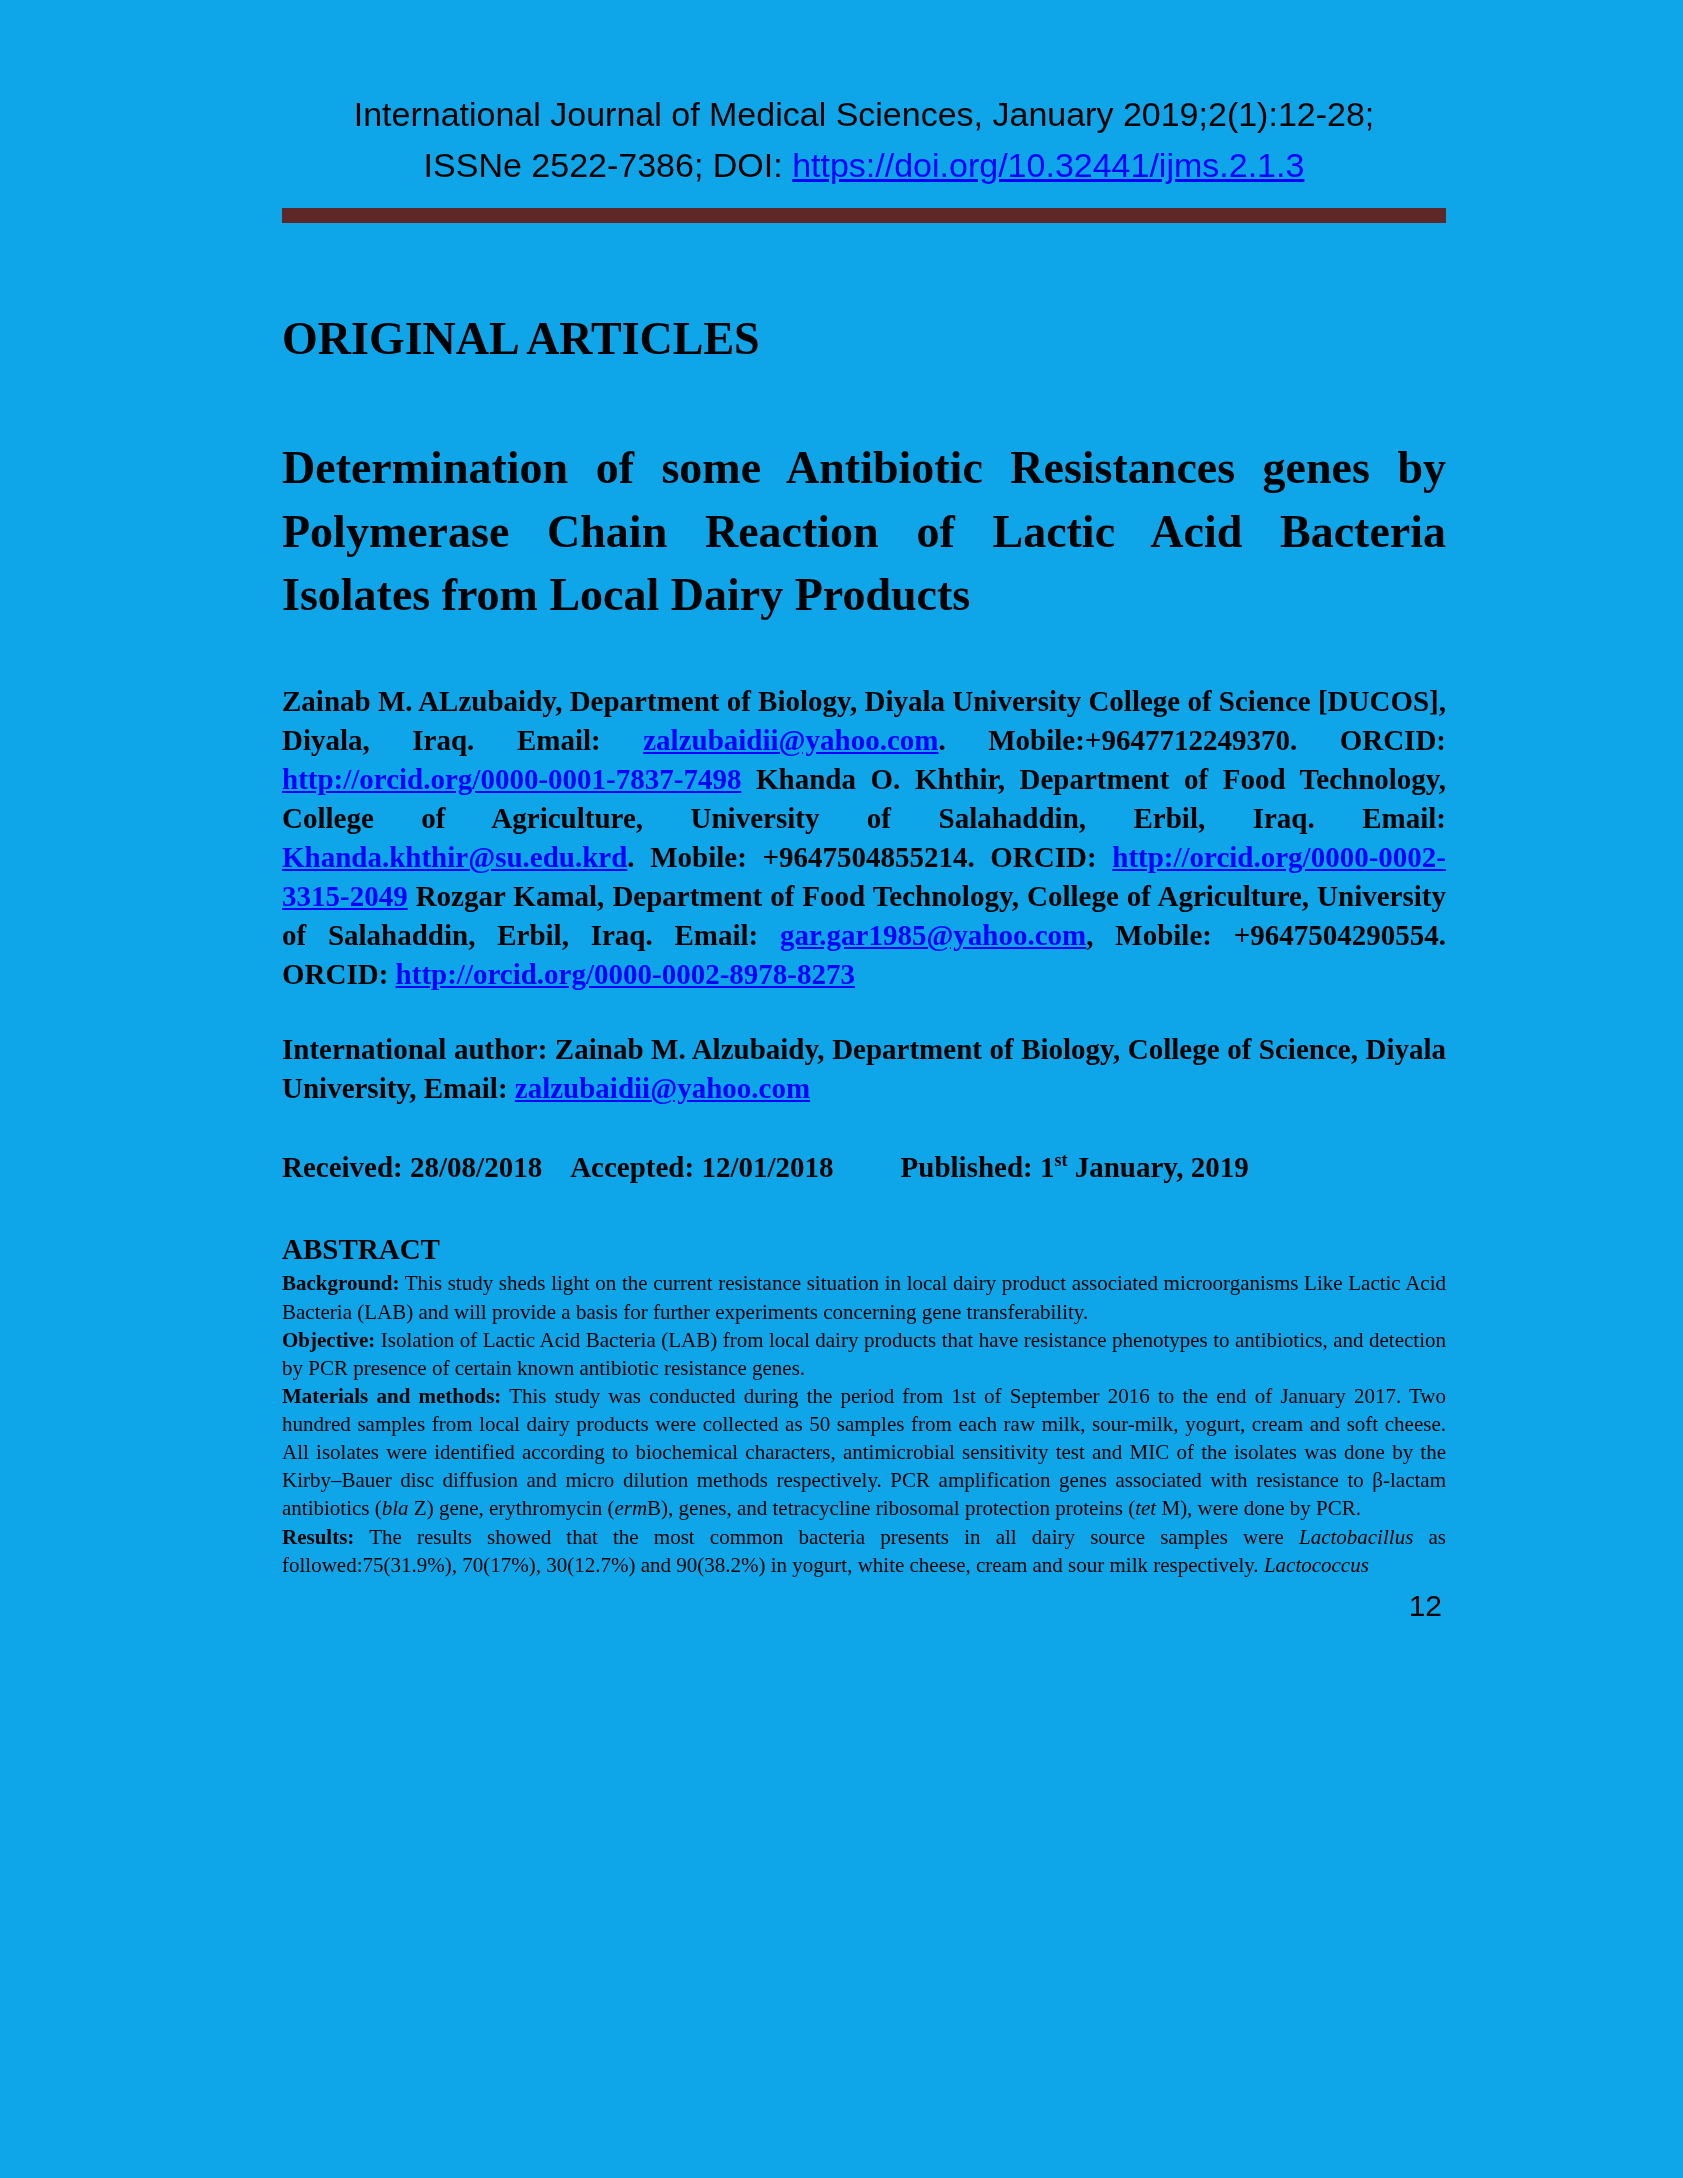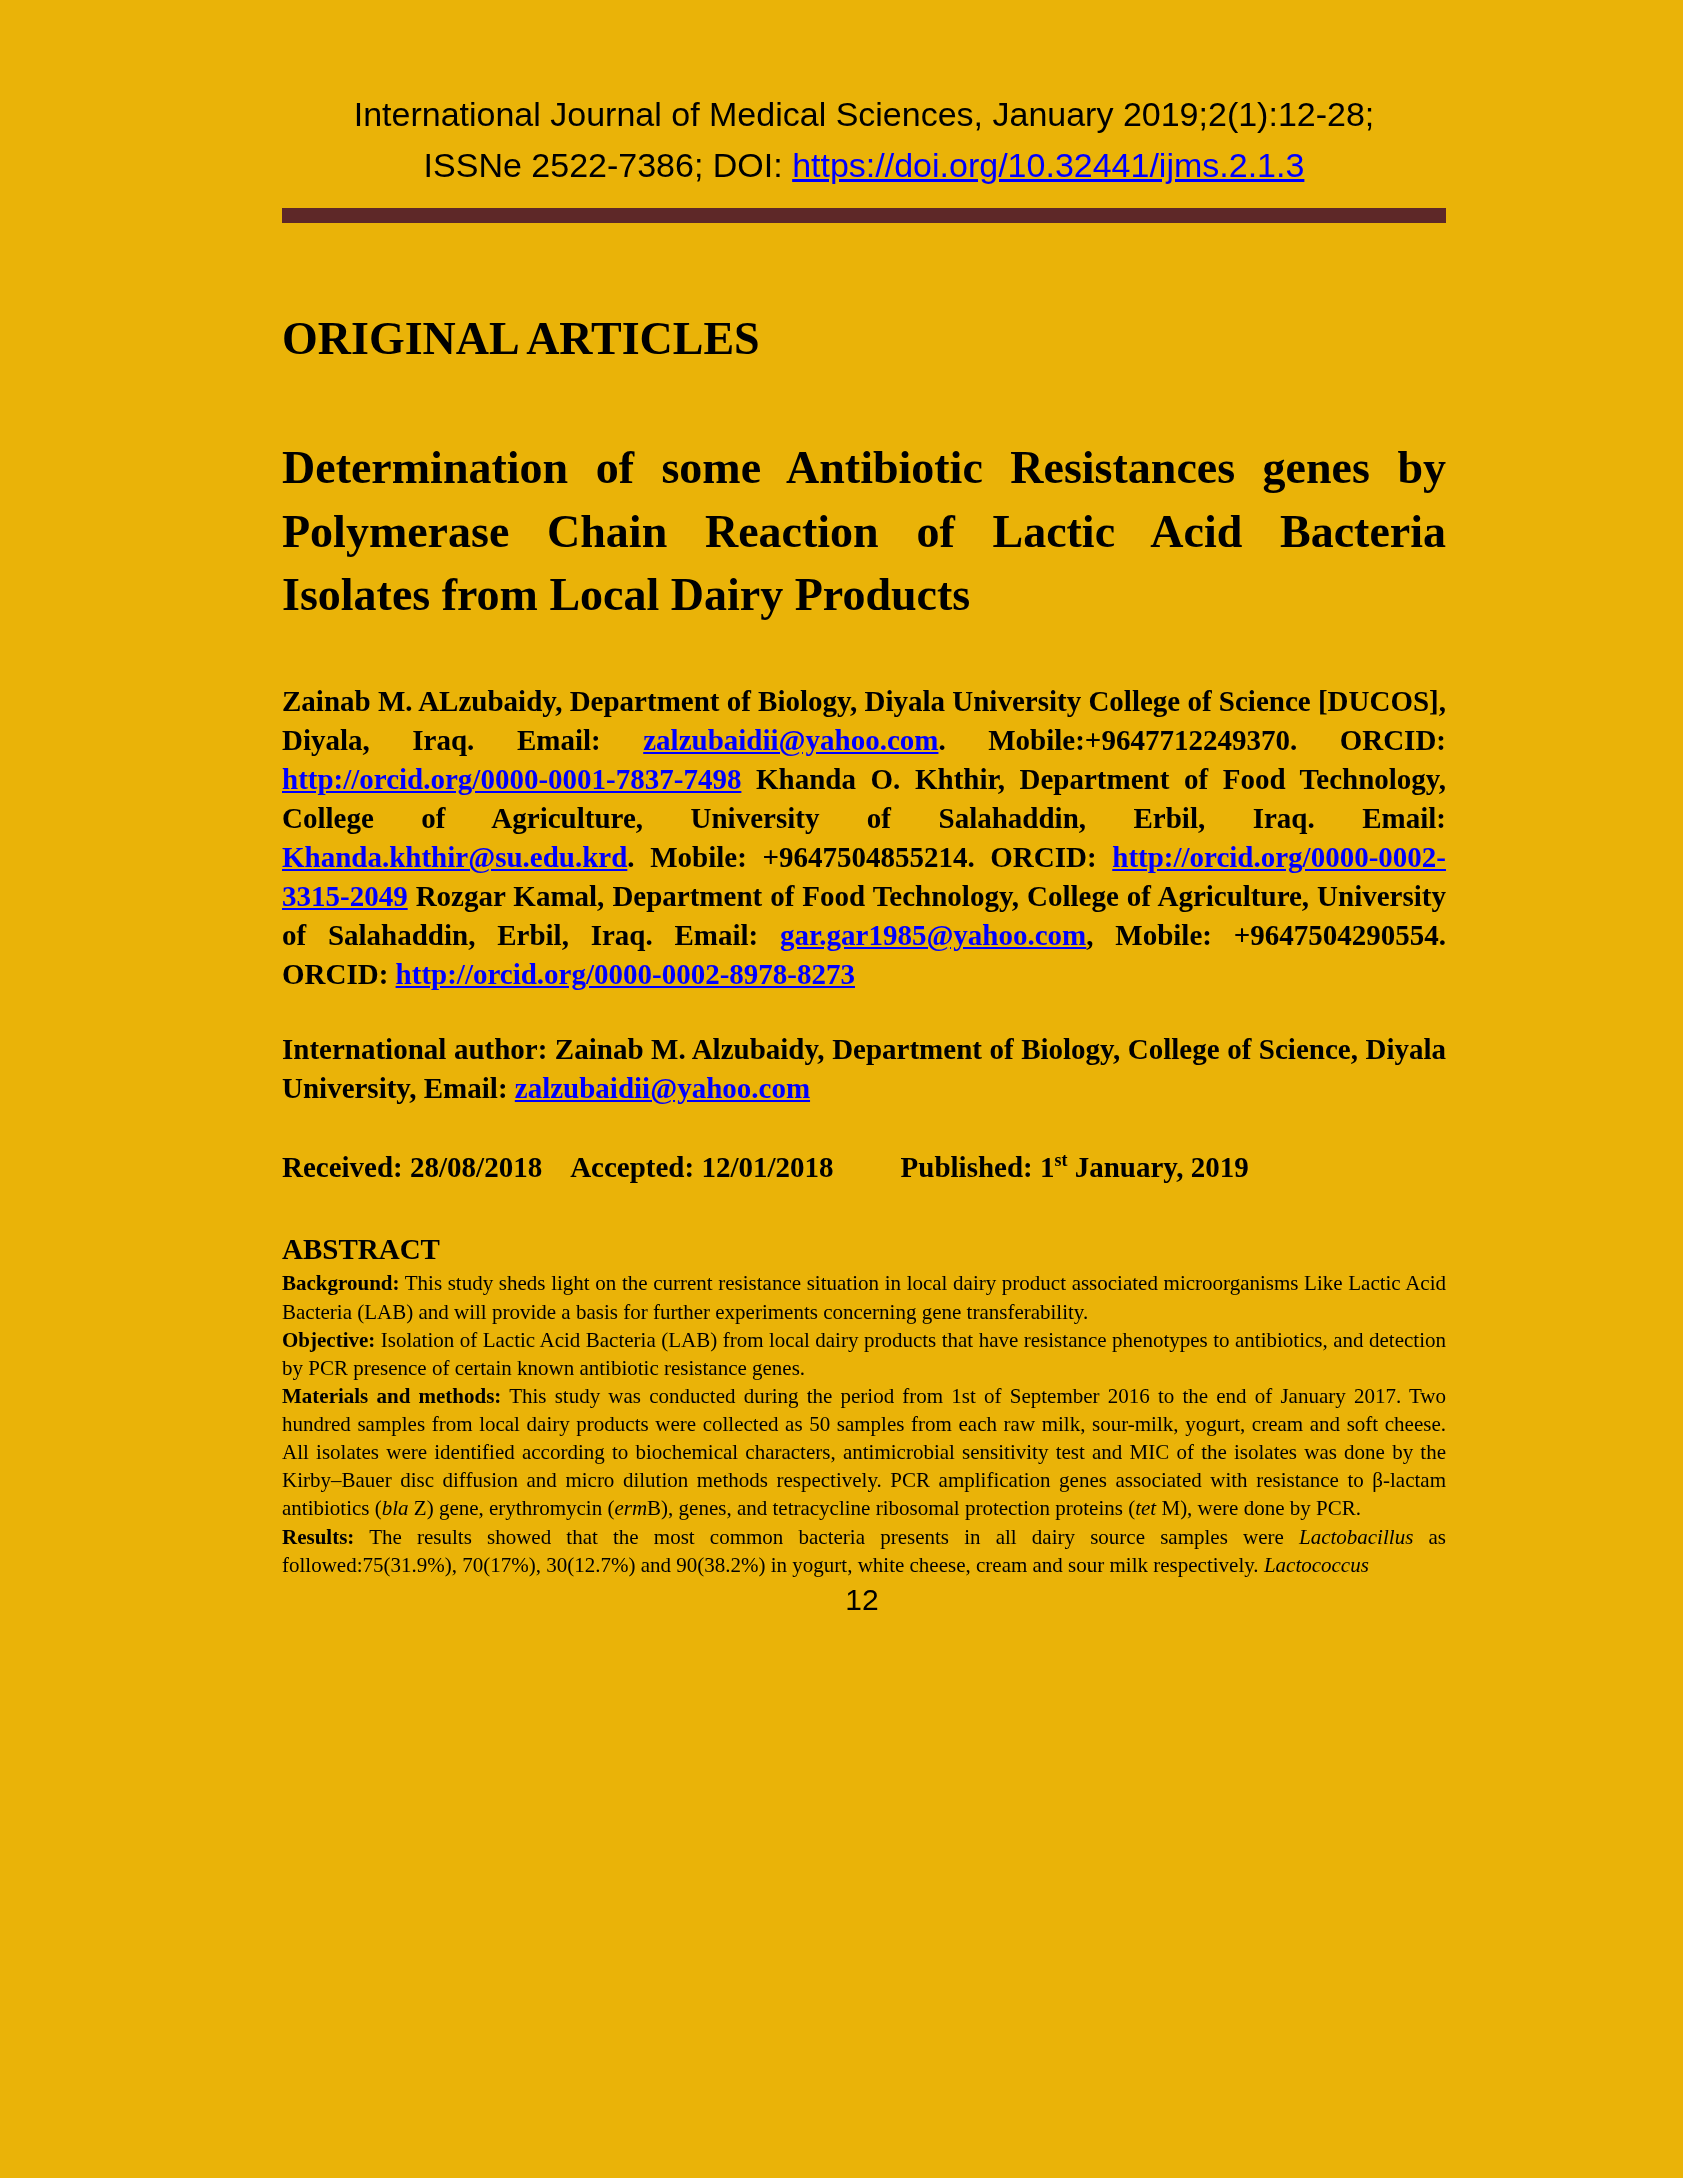--- a/index.html
+++ b/index.html
@@ -1,21 +1,21 @@
 <!DOCTYPE html>
 <html><head>
 <meta charset="utf-8">
 <style>
   * { box-sizing: border-box; }
   html, body { margin: 0; padding: 0; background: #ffffff; }
   .page {
     position: relative;
     width: 1683px;
     height: 2178px;
-    background: #eab308;
+    background: #0ea5e9;
     font-family: "Liberation Serif", serif;
     color: #000000;
     overflow: hidden;
   }
   .content {
     position: absolute;
     left: 282px;
     top: 0;
     width: 1164px;
   }
@@ -95,23 +95,23 @@
   .para {
     margin: 0;
     font-size: 21px;
     line-height: 1.34;
     text-align: justify;
   }
   .para b { font-weight: bold; }
   .para i { font-style: italic; }
 
   .page-number {
-    margin-top: 4px;
+    margin-top: 10px;
     padding-right: 4px;
-    text-align: center;
+    text-align: right;
     font-family: "Liberation Sans", sans-serif;
     font-size: 30px;
   }
 </style>
 </head>
 <body>
 
 <div class="page">
   <div class="content">
 

